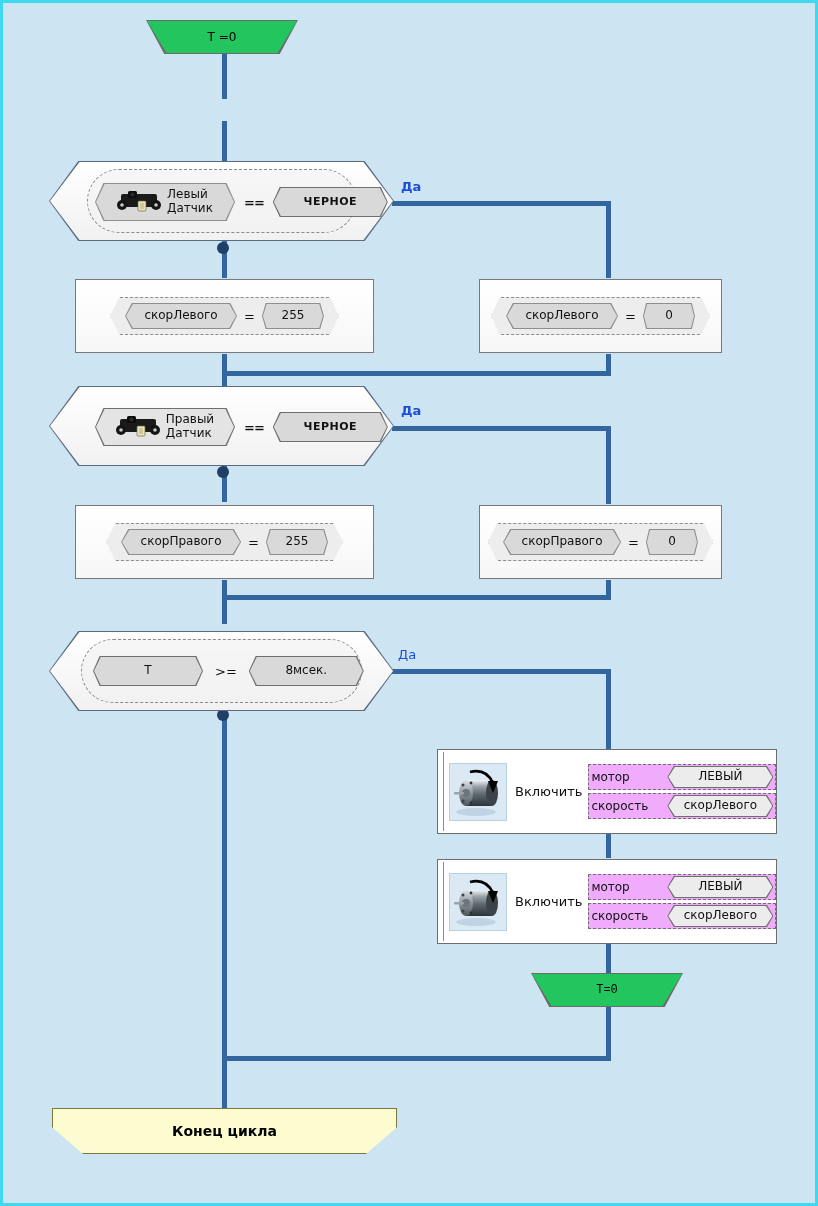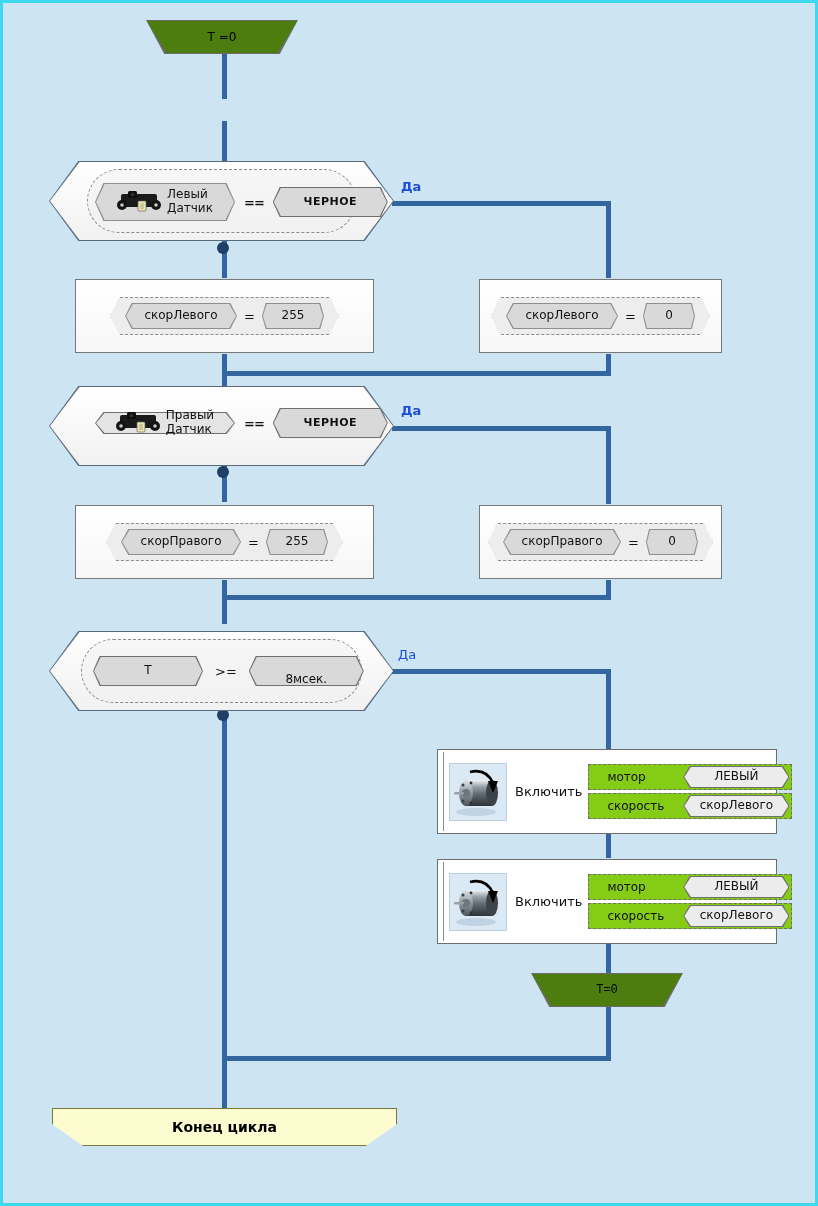--- a/index.html
+++ b/index.html
@@ -38,21 +38,21 @@
     clip-path:polygon(0 0,100% 0,100% 42%,91% 100%,9% 100%,0 42%);
   }
   .trap-wrap{position:absolute;}
   .trap-outer{
     position:absolute;inset:0;
     background:#6b6b6b;
     clip-path:polygon(0 0,100% 0,88% 100%,12% 100%);
   }
   .trap-face{
     position:absolute;left:1px;top:1px;right:1px;bottom:1px;
-    background:#4d7c0f;
+    background:#22c55e;
     clip-path:polygon(0 0,100% 0,87% 100%,13% 100%);
     display:flex;align-items:center;justify-content:center;
     font-size:12px;color:#000;
   }
   
   .cond-wrap{position:absolute;}
   .cond-outer{
     position:absolute;inset:0;
     background:#5b6b7d;
     clip-path:polygon(8.5% 0,91.5% 0,100% 50%,91.5% 100%,8.5% 100%,0 50%);
@@ -138,22 +138,22 @@
     width:56px;height:56px;flex:0 0 56px;
     border:1px solid #b9cfe2;
     background:linear-gradient(#e9f2fa,#c9ddef);
     position:relative;overflow:hidden;
   }
   .action-verb{font-size:13px;color:#111;margin:0 6px 0 8px;}
   .param-table{display:flex;flex-direction:column;gap:3px;}
   .param-row{
     display:flex;align-items:center;
     border:1px dashed #6f6f6f;
-    background:#84cc16;
-    padding:1px 2px 1px 18px;
+    background:#f0abfc;
+    padding:1px 2px 1px 2px;
     gap:2px;
   }
   .param-key{font-size:12px;color:#111;min-width:74px;}
   
   .sensor-glyph{position:relative;width:44px;height:26px;flex:0 0 44px;}
   .sensor-label{font-size:12px;line-height:1.15;color:#111;text-align:left;}
 </style>
 </head>
 <body>
 
@@ -265,21 +265,21 @@
         <div class="hexface"></div>
         <div class="hexlabel">0</div>
       </div>
     </div>
   </div>
 
   <div class="cond-wrap" style="left:46px;top:383px;width:345px;height:80px;">
     <div class="cond-outer"></div>
     <div class="cond-face"></div>
     <div class="cond-row" style="left:46px;top:22px;">
-      <div class="pill sensor" style="height:22px;width:140px;">
+      <div class="pill sensor" style="height:38px;width:140px;">
         <div class="hexbg" style="background:#6f6f6f;"></div>
         <div class="hexface" style="background:#e4e4e4;"></div>
         <div class="hexlabel">
           <span class="sensor-glyph">
             <svg width="44" height="26" viewBox="0 0 44 26">
               <rect x="4" y="5" width="36" height="13" rx="2" fill="#1a1a1a"></rect>
               <ellipse cx="5" cy="16" rx="5" ry="5" fill="#141414"></ellipse>
               <ellipse cx="39" cy="16" rx="5" ry="5" fill="#141414"></ellipse>
               <circle cx="5" cy="16" r="1.8" fill="#c9c9c9"></circle>
               <circle cx="39" cy="16" r="1.8" fill="#c9c9c9"></circle>
@@ -341,21 +341,21 @@
     <div class="cond-outer"></div>
     <div class="cond-face"></div>
     <div class="cond-dash" style="left:32px;top:8px;right:32px;bottom:8px;"></div>
     <div class="cond-row" style="left:44px;top:25px;gap:12px;">
       <div class="pill" style="height:30px;width:110px;">
         <div class="hexbg" style="background:#6f6f6f;"></div>
         <div class="hexface"></div>
         <div class="hexlabel">T</div>
       </div>
       <span class="opsym plain" style="letter-spacing:0;">&gt;=</span>
-      <div class="pill" style="height:30px;width:115px;align-items:flex-end;">
+      <div class="pill" style="height:30px;width:115px;">
         <div class="hexbg" style="background:#6f6f6f;"></div>
         <div class="hexface"></div>
         <div class="hexlabel">8мсек.</div>
       </div>
     </div>
   </div>
   <div class="branch-label normal" style="left:395px;top:644px;">Да</div>
 
   <div class="action" style="left:434px;top:746px;width:340px;height:85px;">
     <div class="action-icon">
@@ -459,17 +459,17 @@
         </div>
       </div>
     </div>
   </div>
 
   <div class="trap-wrap" style="left:528px;top:970px;width:152px;height:34px;font-family:Liberation Mono, monospace;">
     <div class="trap-outer"></div>
     <div class="trap-face">T=0</div>
   </div>
 
-  <div class="loop loop-end-shape" style="left:49px;top:1105px;width:345px;height:38px;">
+  <div class="loop loop-end-shape" style="left:49px;top:1105px;width:345px;height:46px;">
     <span>Конец цикла</span>
   </div>
 
 </div>
 
 </body></html>

